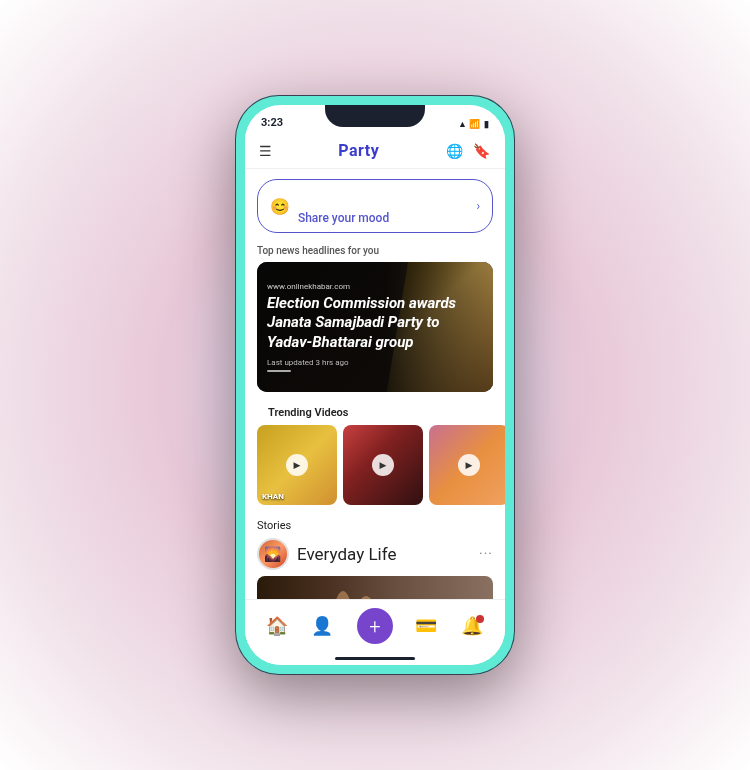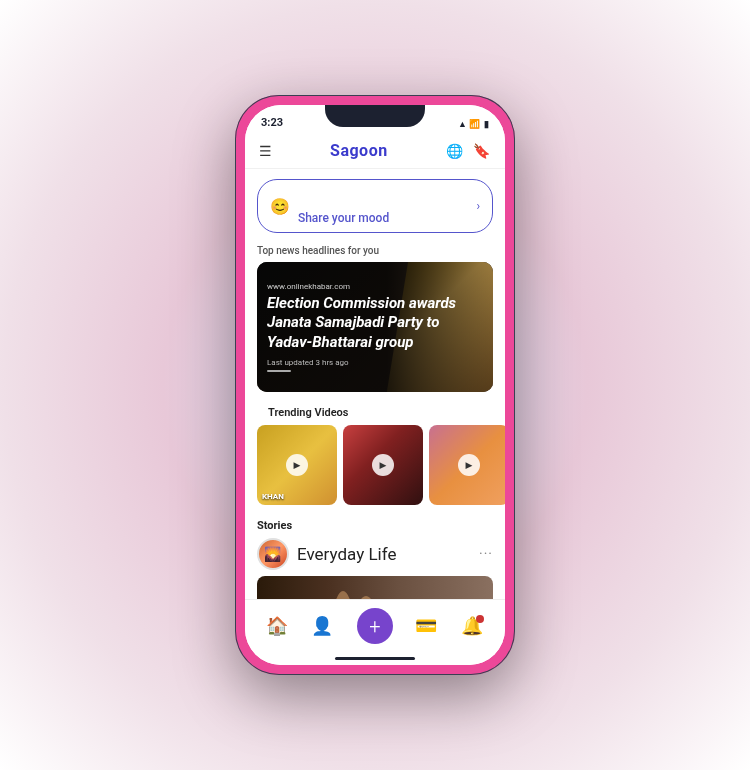--- a/index.html
+++ b/index.html
@@ -9,21 +9,21 @@
       background: radial-gradient(ellipse at center, #d8d8f0 0%, #e8c8d8 40%, #f0e0e8 70%, #ffffff 100%);
       display: flex;
       align-items: center;
       justify-content: center;
       font-family: -apple-system, BlinkMacSystemFont, 'Segoe UI', Roboto, sans-serif;
       overflow: hidden;
     }
     .phone-outer {
       width: 280px;
       height: 580px;
-      background: #ec4899;
+      background: #5eead4;
       border-radius: 44px;
       padding: 10px;
       box-shadow: 0 20px 60px rgba(0,0,0,0.4), inset 0 0 0 1px #3a3f52;
       position: relative;
     }
     .phone-screen {
       width: 100%;
       height: 100%;
       background: #ffffff;
       border-radius: 36px;
@@ -186,21 +186,21 @@
     .vt-label {
       position: absolute;
       bottom: 4px;
       left: 5px;
       color: #fff;
       font-size: 8px;
       font-weight: 700;
       text-shadow: 0 1px 2px rgba(0,0,0,0.8);
     }
     
-    .stories-heading { font-size: 11px; font-weight: 700; color: #222; padding: 4px 12px 6px; }
+    .stories-heading { font-size: 11px; font-weight: 400; color: #222; padding: 4px 12px 6px; }
     .story-row {
       display: flex;
       align-items: center;
       justify-content: space-between;
       padding: 0 12px 6px;
     }
     .story-left { display: flex; align-items: center; gap: 8px; }
     .story-avatar {
       width: 32px;
       height: 32px;
@@ -313,21 +313,21 @@
       <span class="status-time">3:23</span>
       <div class="status-icons">
         <span>▲</span>
         <span>📶</span>
         <span>▮</span>
       </div>
     </div>
 
     <div class="top-nav">
       <span class="nav-menu-icon">☰</span>
-      <span class="nav-logo">Sagoon</span>
+      <span class="nav-logo">Party</span>
       <div class="nav-right">
         <span class="nav-icon">🌐</span>
         <span class="nav-icon">🔖</span>
       </div>
     </div>
 
     <div class="scroll-content">
 
       <div class="mood-bar">
         <div class="mood-left">

